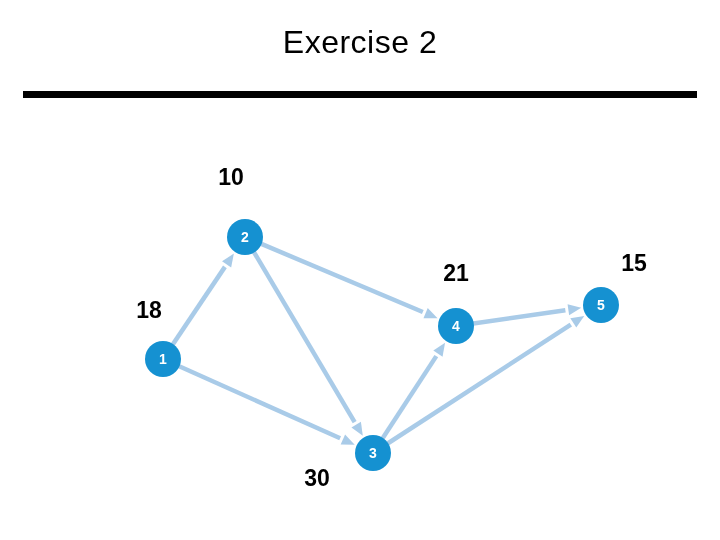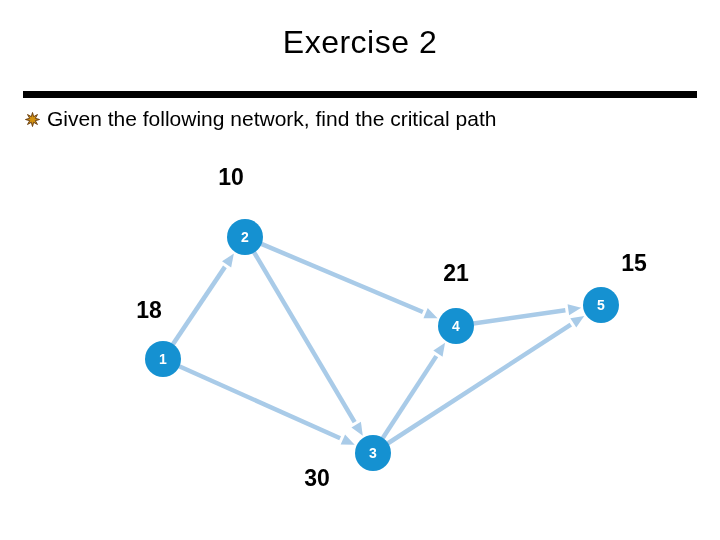--- a/index.html
+++ b/index.html
@@ -62,28 +62,20 @@
 </style>
 </head>
 <body>
 
 <div class="slide">
 
   <h1 class="title">Exercise 2</h1>
 
   <div class="rule"></div>
 
-  <div class="bullet-line">
-    <span class="bullet-icon">
-      <svg width="15" height="15" viewBox="0 0 15 15" aria-hidden="true">
-        <polygon id="star-poly" points="14.5,7.5 10.27,8.65 12.45,12.45 8.65,10.27 7.5,14.5 6.35,10.27 2.55,12.45 4.73,8.65 0.5,7.5 4.73,6.35 2.55,2.55 6.35,4.73 7.5,0.5 8.65,4.73 12.45,2.55 10.27,6.35" fill="#d4920f" stroke="#6b3f10" stroke-width="1"></polygon>
-      </svg>
-    </span>
-    <span class="bullet-text">Given the following network, find the critical path</span>
-  </div>
 
   <svg id="network" class="network" viewBox="0 0 720 540" width="720" height="540">
       <line x1="163" y1="359" x2="224.9179026718111" y2="266.8782423663299" stroke="#a9cbe8" stroke-width="4.5"></line>
       <polygon points="233.84327926211728,253.59902353684993 231.15614225512724,267.4564870387201 222.0266793098598,261.3202906328847" fill="#a9cbe8"></polygon>
       <line x1="163" y1="359" x2="340.1416134284988" y2="438.2919602965661" stroke="#a9cbe8" stroke-width="4.5"></line>
       <polygon points="354.7453407936104,444.8288668314256 340.63275068809924,444.53766155360944 345.1268739308151,434.4975989900951" fill="#a9cbe8"></polygon>
       <line x1="245" y1="237" x2="354.64711394913763" y2="422.0295047891697" stroke="#a9cbe8" stroke-width="4.5"></line>
       <polygon points="362.80395219396536,435.7941693273165 351.44491768505486,427.41429253673175 360.9081245550308,421.80646624341273" fill="#a9cbe8"></polygon>
       <line x1="245" y1="237" x2="422.8300105817136" y2="312.0088670226186" stroke="#a9cbe8" stroke-width="4.5"></line>
       <polygon points="437.57222810095203,318.2271483458992 423.4566421616931,318.24243204297187 427.73171057144856,308.1071574984955" fill="#a9cbe8"></polygon>

